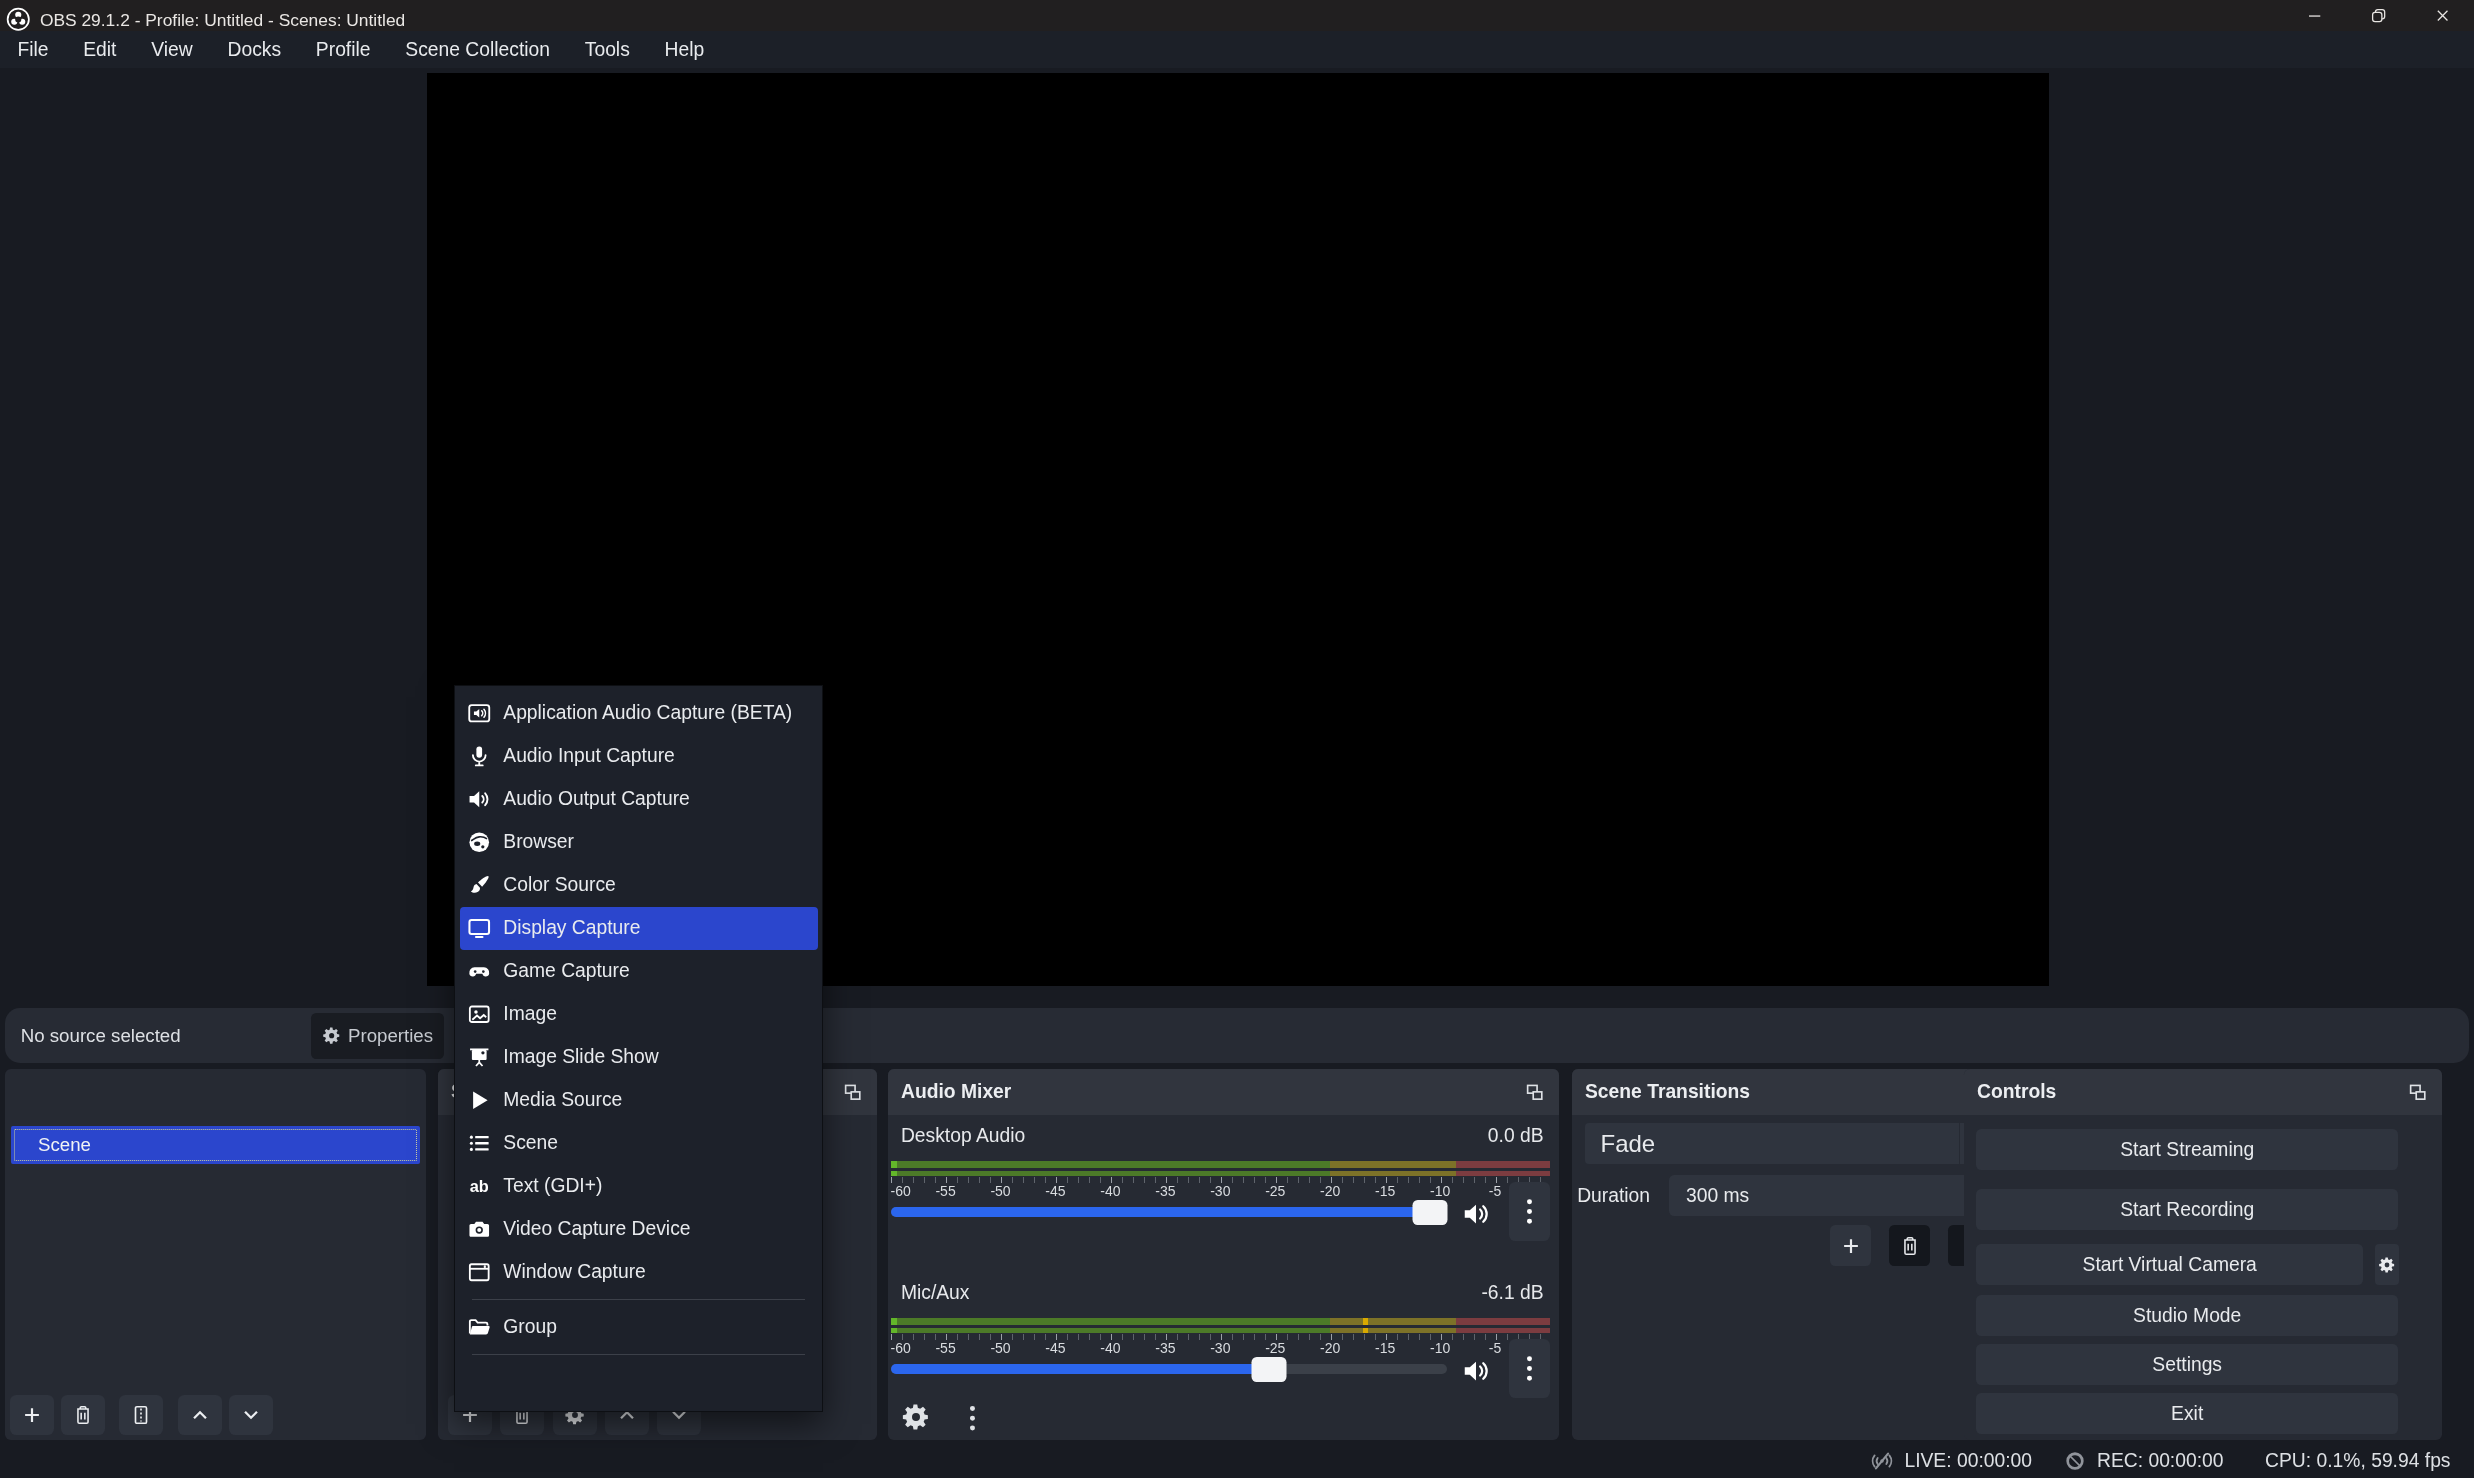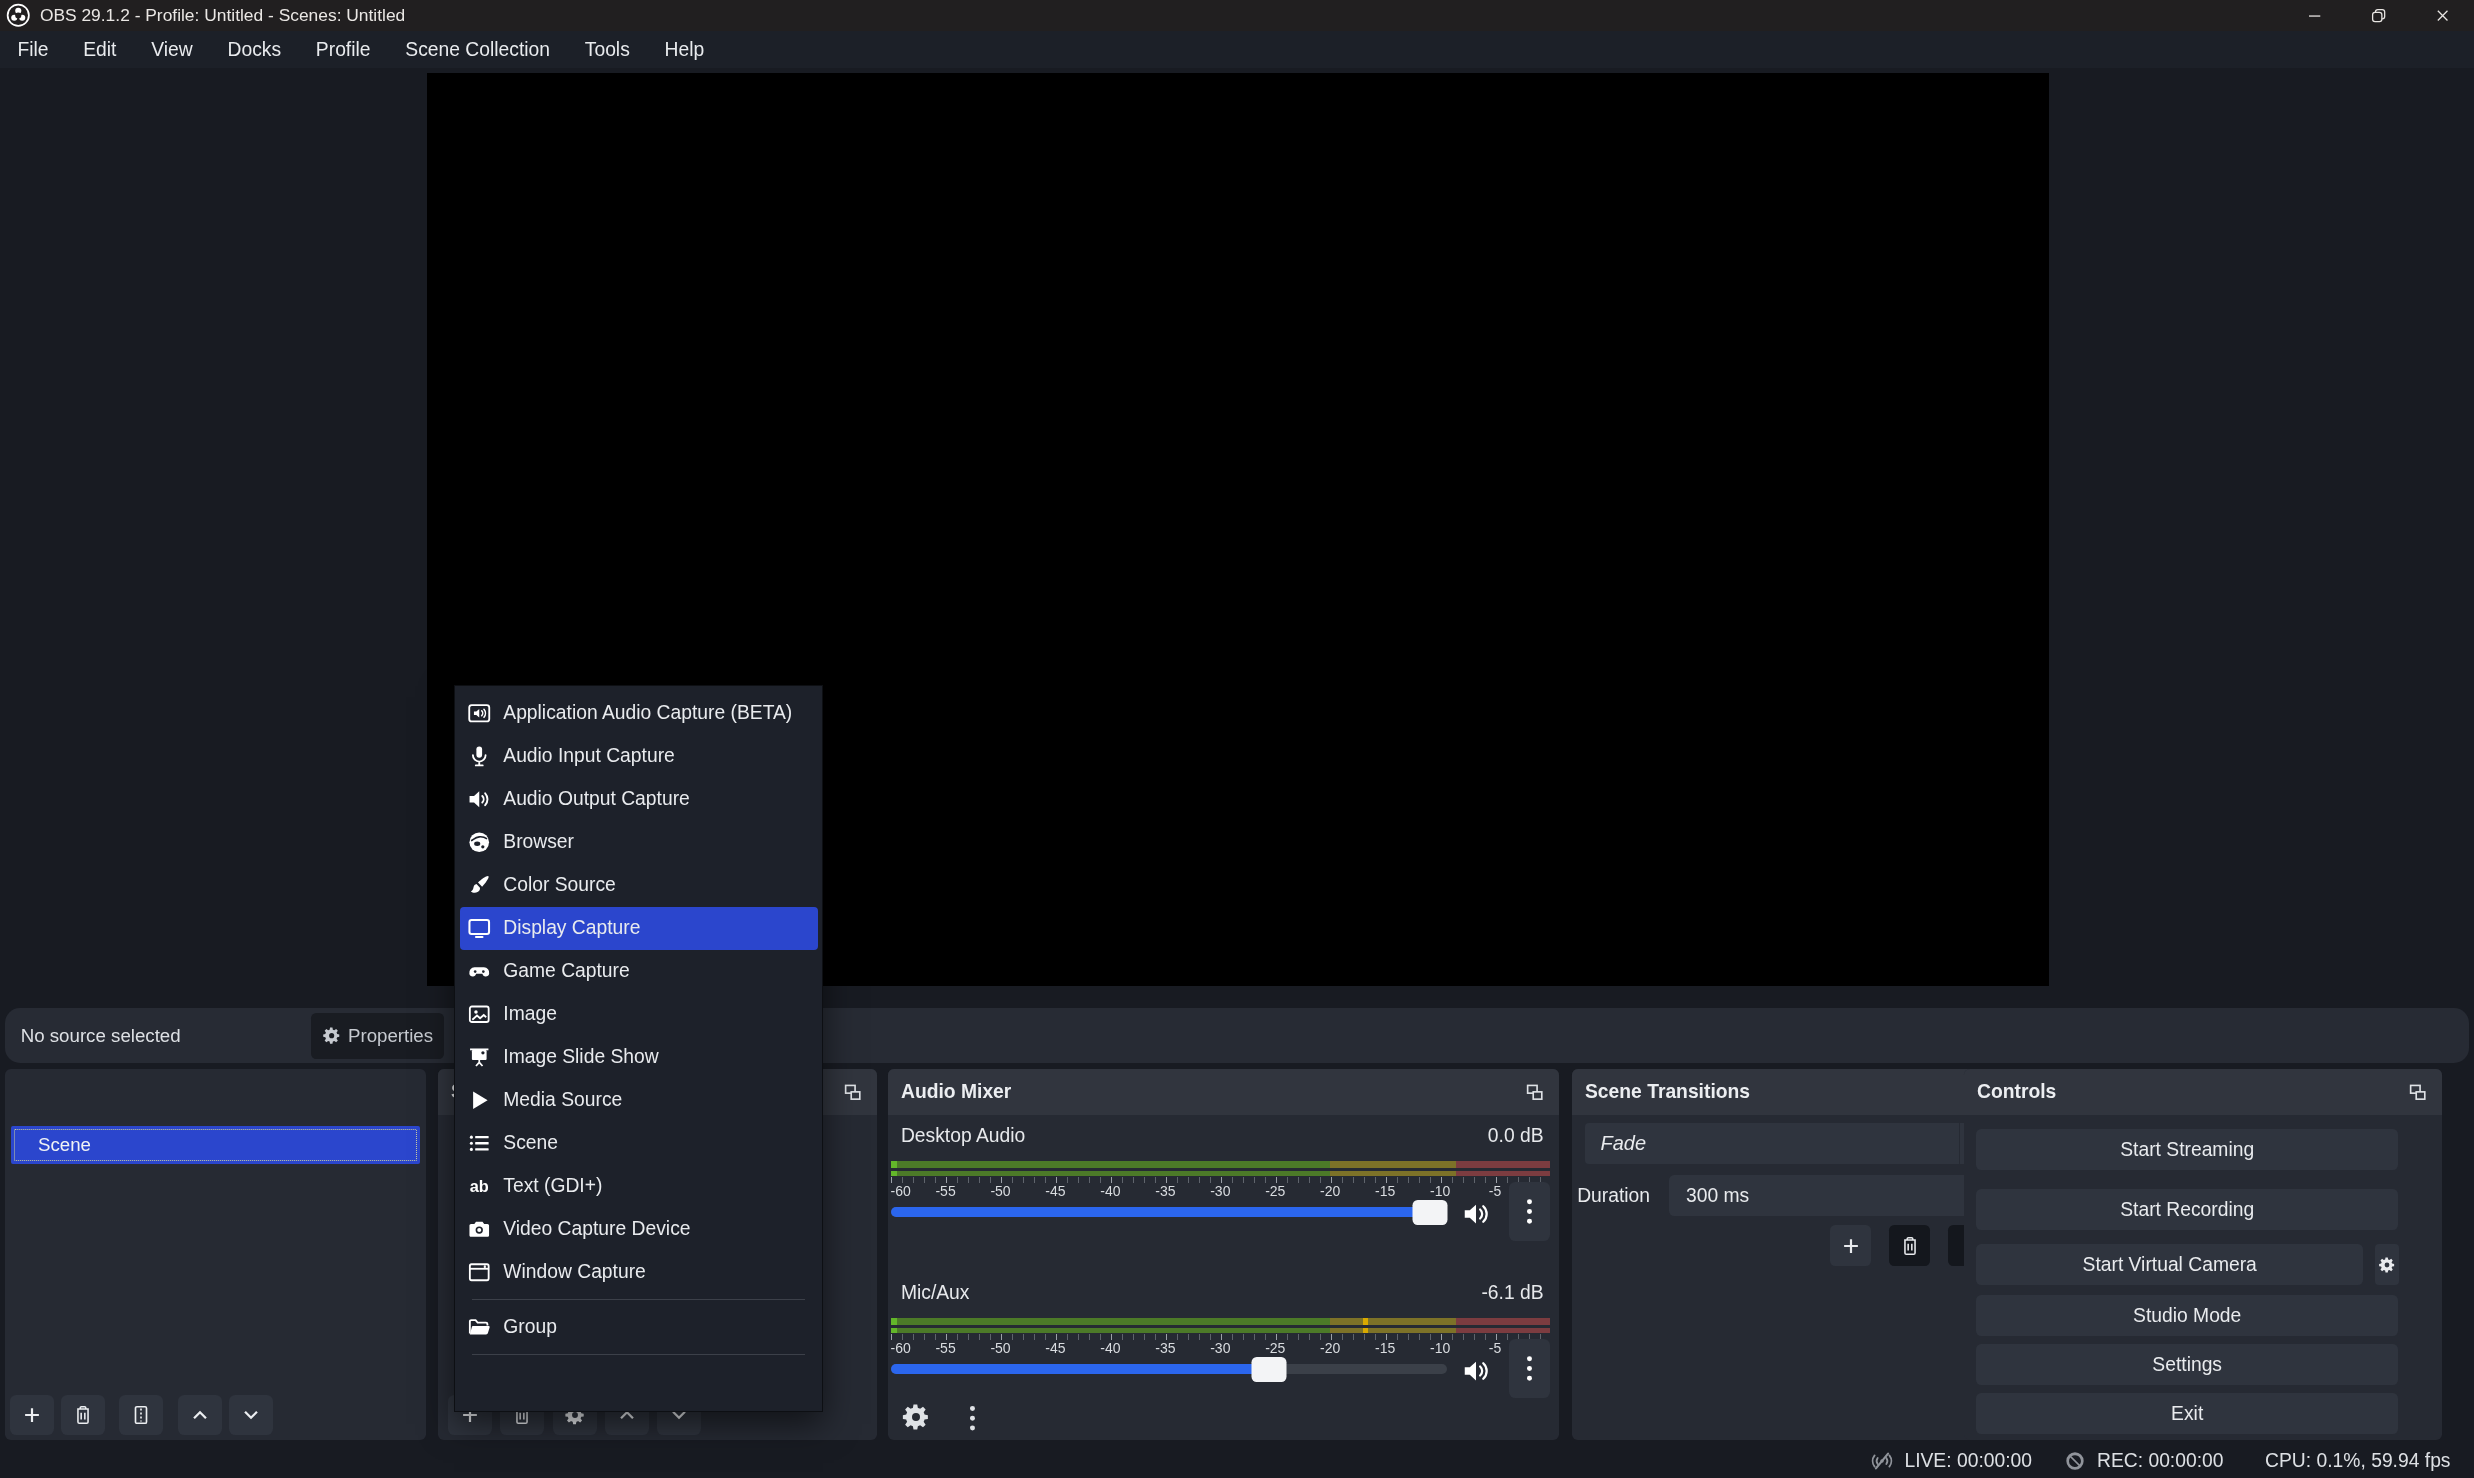--- a/index.html
+++ b/index.html
@@ -1,20 +1,20 @@
 <!DOCTYPE html>
 <html style="font-size:10.3px"><head>
 <meta charset="utf-8">
 <style>
   html,body{margin:0;padding:0;}
   body{width:2475px;height:1478px;position:relative;background:#181b22;overflow:hidden;
        font-family:"Liberation Sans",sans-serif;color:#e7e9ec;}
   svg{display:block}
   
-  #titlebar{position:absolute;left:0;top:0;width:2475px;height:31px;background:#211f20;display:flex;align-items:center;}
+  #titlebar{position:absolute;left:0;top:0;width:2475px;height:31px;background:#211f20;display:flex;align-items:flex-end;}
   #obs-logo{width:24.5px;height:24.5px;margin-left:6.4px;}
   #win-title{margin-left:9px;font-size:17.4px;color:#eae7e4;}
   #winbtns{margin-left:auto;display:flex;height:31px;}
   .wbtn{width:64px;height:31px;display:flex;align-items:center;justify-content:center;color:#e8e5e2;}
   .wbtn svg{width:19.3px;height:19.3px;}
   
   #menubar{position:absolute;left:0;top:31px;width:2475px;height:37px;background:#1c2028;display:flex;align-items:center;}
   .menu-item{padding:0 17.4px;font-size:19.3px;line-height:37px;color:#e9ebee;}
   
   #preview{position:absolute;left:427px;top:73px;width:1622px;height:913px;background:#000;}
@@ -64,21 +64,21 @@
   .handle{position:absolute;top:-7px;width:35px;height:24.5px;border-radius:5.2px;background:#f3f4f6;transform:translateX(-50%);}
   .spk{position:absolute;right:59px;top:7px;width:30px;height:27px;color:#fff;}
   .kebabbtn{position:absolute;right:0;top:-10.3px;width:41px;height:59px;background:#2f343e;border-radius:6.4px;
       display:flex;align-items:center;justify-content:center;color:#fff;}
   .kebabbtn svg{width:13px;height:31px;}
   .mix-foot{position:absolute;left:13px;bottom:7.7px;display:flex;align-items:center;gap:35px;color:#dfe2e6;}
   .mix-foot .ic{width:30px;height:30px;}
   .mix-foot .ic2{width:13px;height:28px;}
   
   .sel-box{position:absolute;left:13px;top:54px;width:406px;height:41px;background:#2f343e;border-radius:3.9px;
-      font-size:20px;line-height:41px;padding-left:15.5px;box-sizing:border-box;color:#e8eaed;font-style:italic;}
+      font-size:24px;line-height:41px;padding-left:15.5px;box-sizing:border-box;color:#e8eaed;}
   .spin{position:absolute;right:0;top:0;width:31px;height:100%;border-left:1.3px solid #262a33;
       display:flex;flex-direction:column;align-items:center;justify-content:center;gap:3.9px;color:#cfd3d9;}
   .spin svg,.dur-spin svg{width:14px;height:10.3px;}
   .dur-label{position:absolute;left:5.2px;top:106px;height:41px;line-height:41px;font-size:19.3px;color:#e8eaed;}
   .dur-box{position:absolute;left:97px;top:106px;width:322px;height:41px;background:#2f343e;border-radius:5.2px;
       font-size:19.3px;line-height:41px;padding-left:17px;box-sizing:border-box;color:#e8eaed;}
   .dur-spin{position:absolute;right:10.3px;top:0;height:100%;display:flex;flex-direction:column;justify-content:center;gap:7.7px;color:#cfd3d9;}
   .tbtn{position:absolute;top:156px;width:41px;height:41px;border-radius:5.2px;display:flex;align-items:center;justify-content:center;color:#e8eaed;}
   .tbtn svg{width:22px;height:22px;}
   

